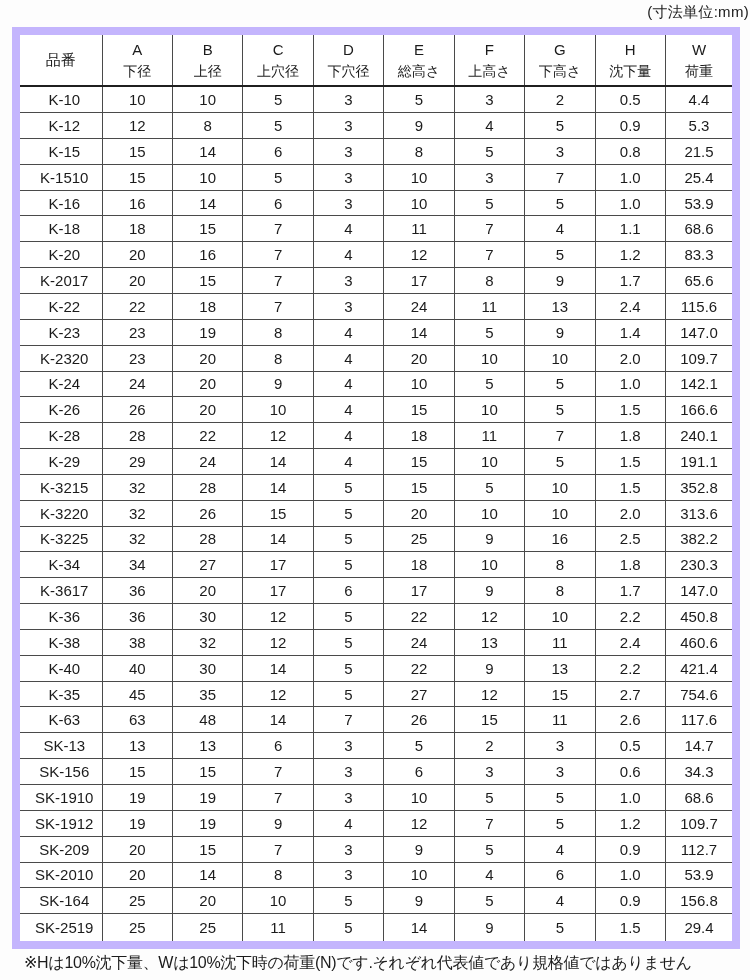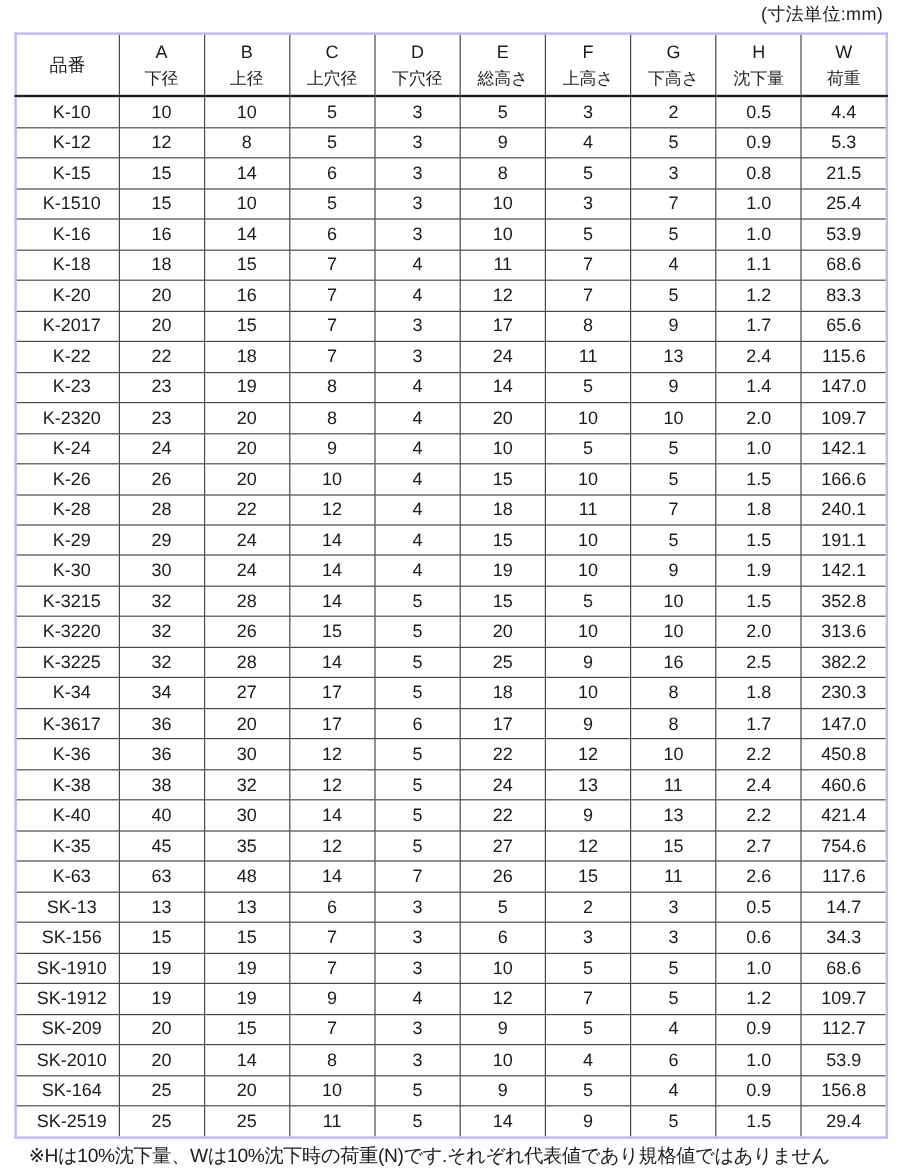--- a/index.html
+++ b/index.html
@@ -11,33 +11,33 @@
     width: 750px;
     height: 980px;
     background: #fdfdfd;
     color: #1b1b1b;
     font-family: "Liberation Sans", "DejaVu Sans", sans-serif;
     overflow: hidden;
   }
   .unit-note {
     position: absolute;
     top: 3px;
-    right: 14px;
+    right: 1px;
     font-size: 15px;
     letter-spacing: 0.3px;
   }
   table.spec-table {
     position: absolute;
     top: 27px;
     left: 12px;
     width: 728px;
     height: 922px;
     border-collapse: collapse;
     table-layout: fixed;
-    border: 2px solid #c4b5fd;
+    border: 8px solid #c4b5fd;
     background: #fff;
   }
   th, td {
     border: 1px solid #4a4a4a;
     padding: 0;
     overflow: hidden;
     white-space: nowrap;
   }
   thead th {
     height: 50px;
@@ -314,32 +314,20 @@
           <td class="num-col">24</td>
           <td class="num-col">14</td>
           <td class="num-col">4</td>
           <td class="num-col">15</td>
           <td class="num-col">10</td>
           <td class="num-col">5</td>
           <td class="num-col">1.5</td>
           <td class="num-col">191.1</td>
         </tr>
         <tr>
-          <td class="item-col">K-30</td>
-          <td class="num-col">30</td>
-          <td class="num-col">24</td>
-          <td class="num-col">14</td>
-          <td class="num-col">4</td>
-          <td class="num-col">19</td>
-          <td class="num-col">10</td>
-          <td class="num-col">9</td>
-          <td class="num-col">1.9</td>
-          <td class="num-col">142.1</td>
-        </tr>
-        <tr>
           <td class="item-col">K-3215</td>
           <td class="num-col">32</td>
           <td class="num-col">28</td>
           <td class="num-col">14</td>
           <td class="num-col">5</td>
           <td class="num-col">15</td>
           <td class="num-col">5</td>
           <td class="num-col">10</td>
           <td class="num-col">1.5</td>
           <td class="num-col">352.8</td>

